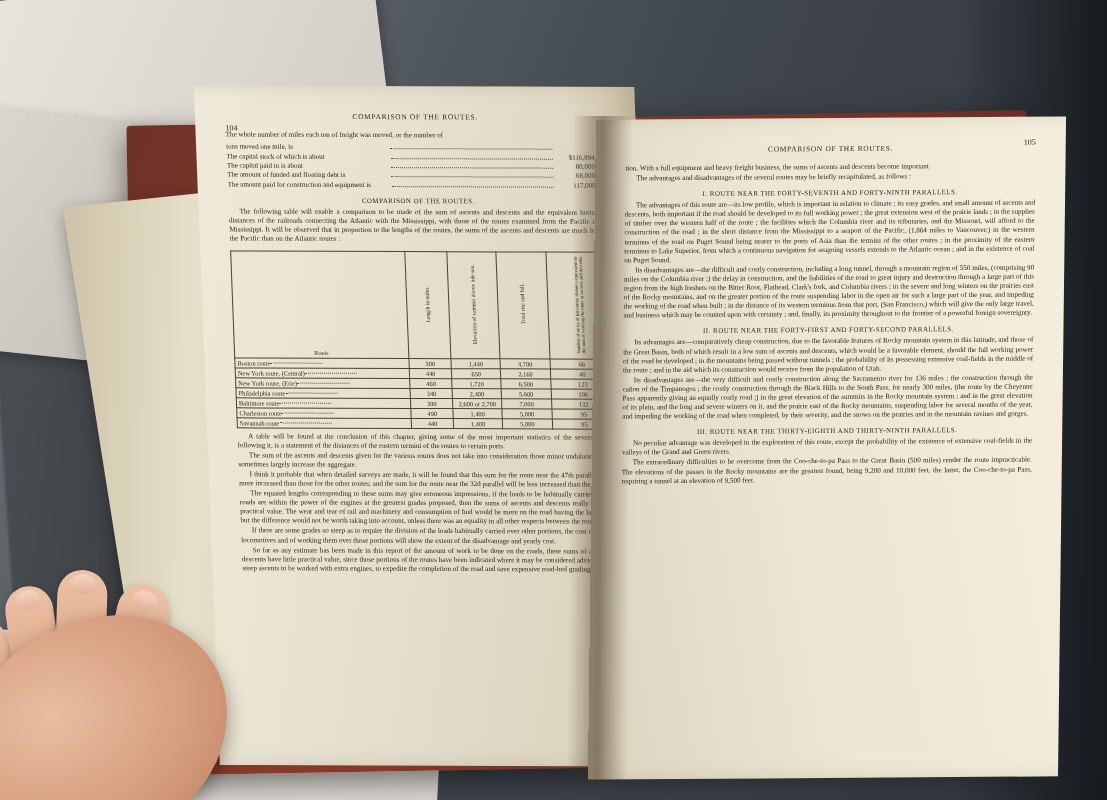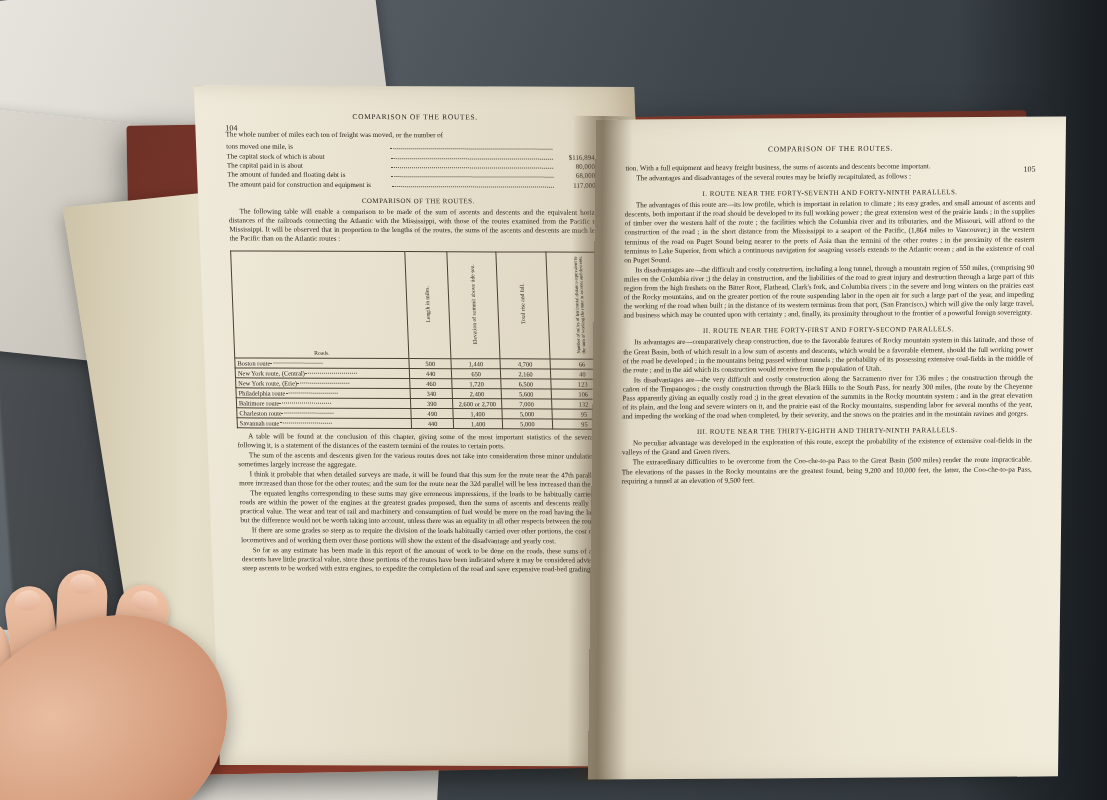--- a/index.html
+++ b/index.html
@@ -90,21 +90,21 @@
     transform:rotate(0.5deg);
     pointer-events:none;
   }
 
   .pg-inner{
     position:absolute;left:0;top:0;right:0;bottom:0;
     padding:26px 30px;
     color:#2a241c;
   }
   .folio-l{position:absolute;left:30px;top:38px;font-size:8px;}
-  .folio-r{position:absolute;right:30px;top:48px;font-size:8px;}
+  .folio-r{position:absolute;right:30px;top:21px;font-size:8px;}
   .rh-center{width:100%;text-align:center;font-size:7.4px;font-variant:small-caps;letter-spacing:.7px;}
 
   .para{
     font-size:7.1px;line-height:9.1px;text-align:justify;
     text-indent:11px;margin:0 0 1px 0;
     hyphens:auto;
   }
   .para.noind{text-indent:0;}
   .sec-head{
     font-size:6.9px;font-variant:small-caps;letter-spacing:.5px;

